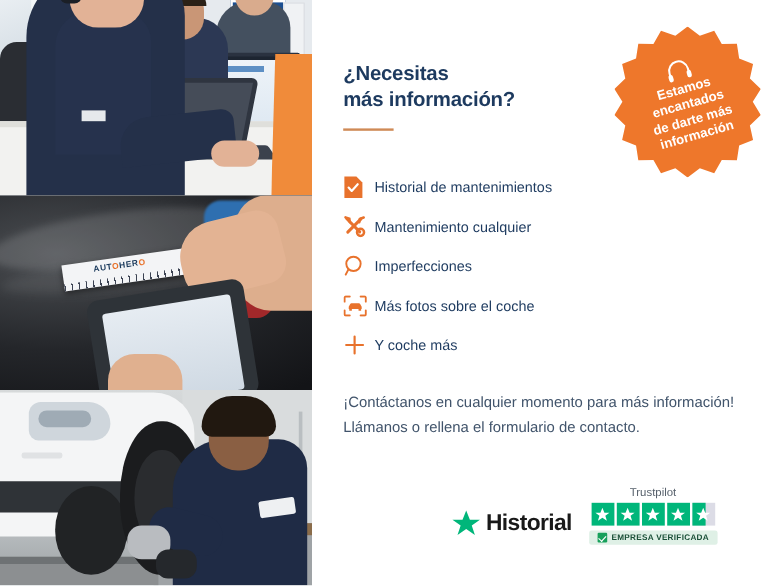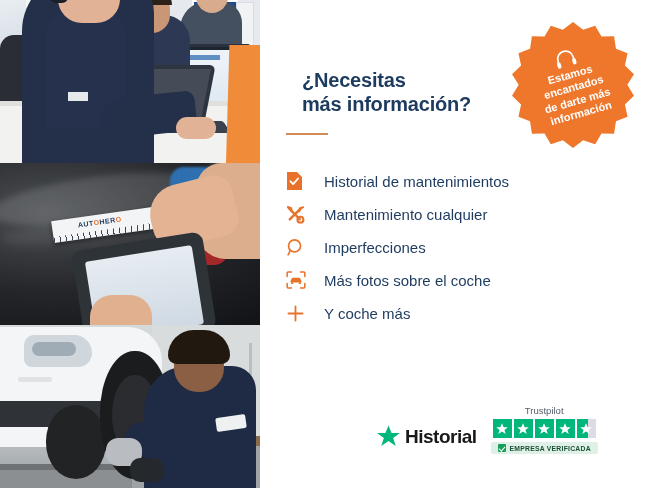--- a/index.html
+++ b/index.html
@@ -102,41 +102,41 @@
   .p3-head{position:absolute;right:36px;bottom:96px;width:50px;height:56px;background:#8a5f43;border-radius:24px;}
   .p3-hair{position:absolute;right:30px;bottom:124px;width:62px;height:34px;background:#211810;border-radius:30px 30px 10px 10px;}
   .p3-logo{position:absolute;right:14px;bottom:58px;width:30px;height:14px;background:#eef0f2;border-radius:2px;transform:rotate(-8deg);}
   .p3-arm{position:absolute;right:74px;bottom:28px;width:62px;height:34px;background:#1f2b45;border-radius:18px;transform:rotate(14deg);}
   .p3-glove{position:absolute;right:118px;bottom:22px;width:36px;height:28px;background:#b9bcc0;border-radius:12px;}
   .p3-glove2{position:absolute;right:96px;bottom:6px;width:34px;height:24px;background:#25282c;border-radius:10px;}
 
   
   .content{position:relative;flex:1;padding:52px 24px 0 26px;box-sizing:border-box;}
 
-  .title{margin:16px;color:#1d3a5f;font-size:20px;line-height:1.22;font-weight:bold;letter-spacing:-.2px;max-width:250px;}
+  .title{margin:0;color:#1d3a5f;font-size:17px;line-height:1.22;font-weight:bold;letter-spacing:-.2px;max-width:250px;}
   .title-rule{margin-top:14px;width:42px;height:2px;background:#cf8a56;}
 
   
   .badge{position:absolute;right:14px;top:22px;width:126px;height:126px;}
   .badge-shape{position:absolute;inset:0;background:#ee772b;
      clip-path:polygon(
        50% 0%,58.1% 6.2%,67.6% 2.9%,72.6% 11.6%,82.6% 11.4%,84.1% 21.2%,93.3% 24.8%,91.2% 34.5%,98.4% 41.4%,93.1% 49.9%,
        98.4% 58.6%,91.2% 65.5%,93.3% 75.2%,84.1% 78.8%,82.6% 88.6%,72.6% 88.4%,67.6% 97.1%,58.1% 93.8%,50% 100%,41.9% 93.8%,
        32.4% 97.1%,27.4% 88.4%,17.4% 88.6%,15.9% 78.8%,6.7% 75.2%,8.8% 65.5%,1.6% 58.6%,6.9% 49.9%,1.6% 41.4%,8.8% 34.5%,
        6.7% 24.8%,15.9% 21.2%,17.4% 11.4%,27.4% 11.6%,32.4% 2.9%,41.9% 6.2%);}
   .badge-inner{position:absolute;inset:0;display:flex;flex-direction:column;align-items:center;justify-content:center;
      transform:rotate(-16deg);}
   .badge-icon{width:22px;height:18px;margin-bottom:1px;}
   .badge-text{color:#ffffff;font-size:11px;line-height:1.2;font-weight:bold;text-align:center;width:104px;}
 
   
   .features{margin:30px 0 0 0;padding:0;list-style:none;}
   .feature{display:flex;align-items:center;height:33px;}
   .feature-icon{width:26px;height:22px;flex:0 0 26px;display:flex;align-items:center;justify-content:flex-start;}
-  .feature-label{margin-left:12px;color:#1d3a5f;font-size:15px;}
+  .feature-label{color:#1d3a5f;font-size:12px;}
 
   
   .para{margin:21px 0 0 0;color:#41546b;font-size:12.4px;line-height:1.65;max-width:360px;}
 
   
   .tp{position:absolute;left:116px;bottom:34px;display:flex;align-items:flex-end;}
   .tp-logo{display:flex;align-items:center;margin-right:14px;padding-bottom:5px;}
   .tp-logo svg{display:block;}
   .tp-word{margin-left:4px;color:#191919;font-size:19px;font-weight:bold;letter-spacing:-.5px;}
   .tp-right{display:flex;flex-direction:column;align-items:center;}
@@ -302,20 +302,24 @@
         <span class="feature-icon">
           <svg width="19" height="19" viewBox="0 0 20 20">
             <path d="M10 2.6v14.8M2.6 10h14.8" stroke="#e8722c" stroke-width="1.9" stroke-linecap="round"></path>
           </svg>
         </span>
         <span class="feature-label">Y coche más</span>
       </li>
 
     </ul>
 
+    <p class="para">
+      <span>¡Contáctanos en cualquier momento para más información!</span><br>
+      <span>Llámanos o rellena el formulario de contacto.</span>
+    </p>
 
     <div class="tp">
 
       <div class="tp-logo">
         <svg width="25" height="25" viewBox="0 0 24 24">
           <path d="M12 1.4l2.95 7.35H23l-6.55 4.7 2.5 7.55L12 16.2l-6.95 4.8 2.5-7.55L1 8.75h8.05z" fill="#00b67a"></path>
         </svg>
         <span class="tp-word">Historial</span>
       </div>
 

